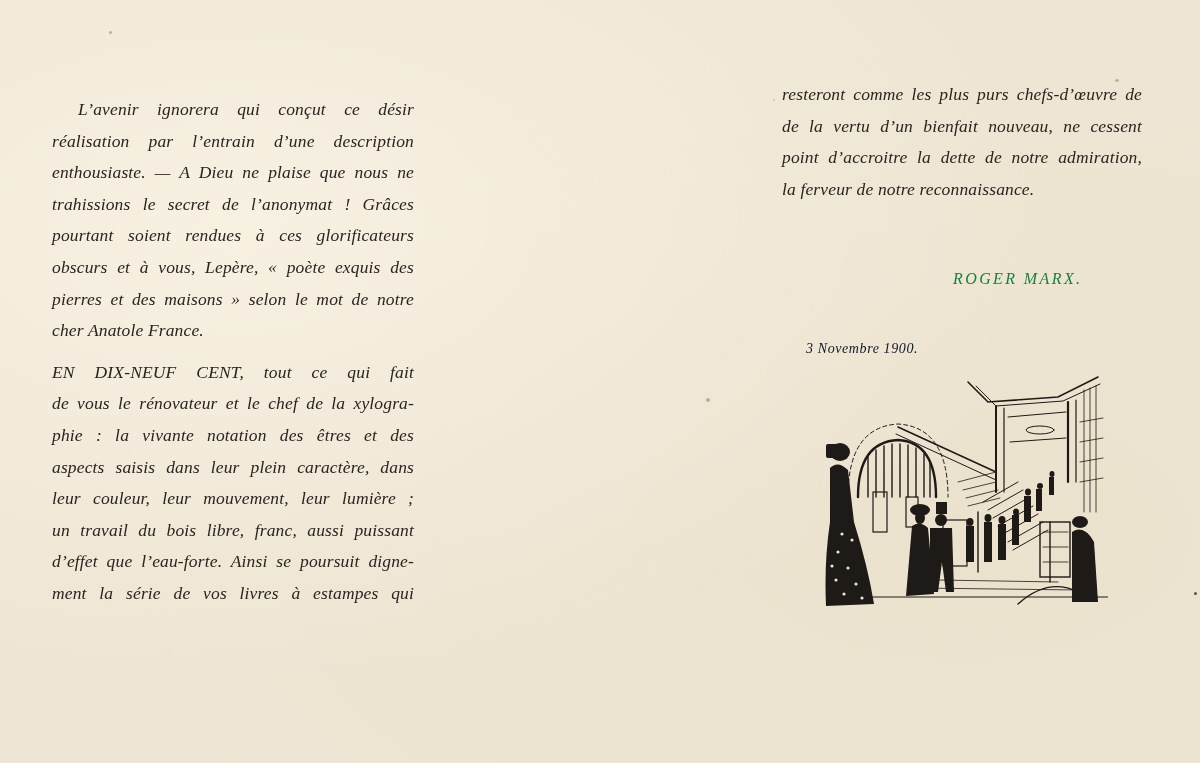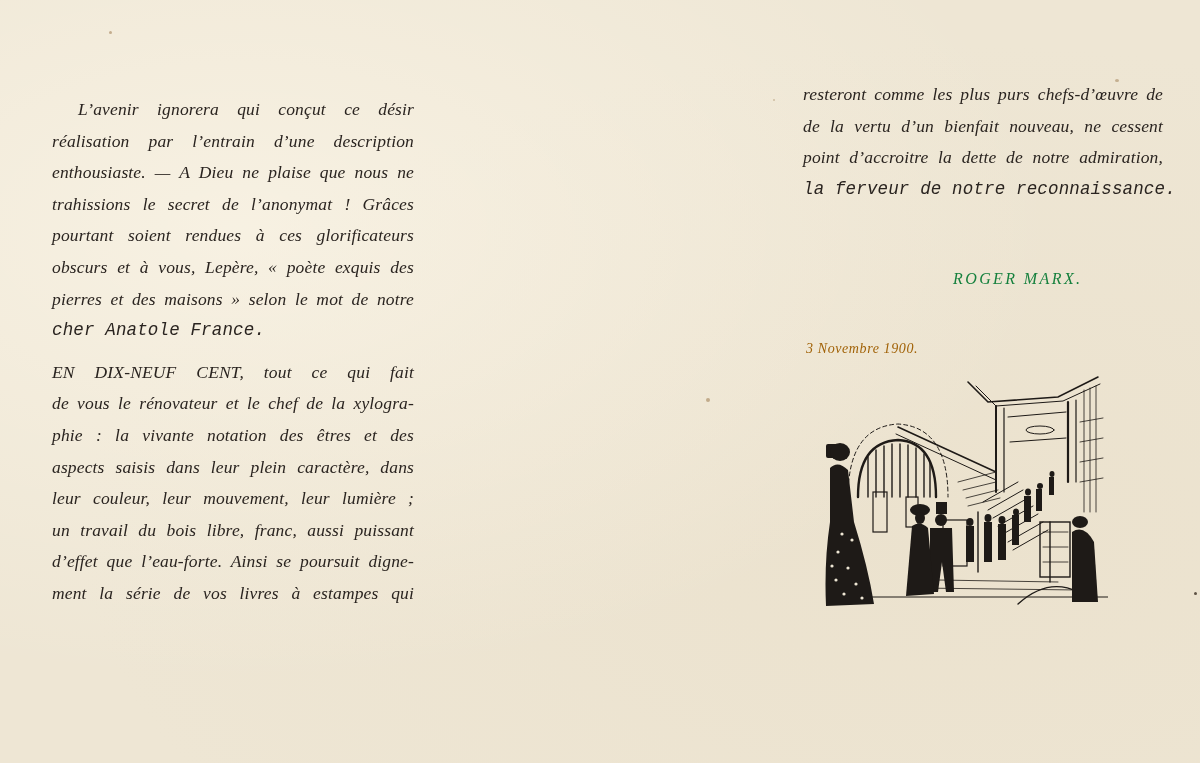--- a/index.html
+++ b/index.html
@@ -37,34 +37,32 @@
     }
     .col-left {
       left: 52px;
       top: 94px;
       width: 362px;
     }
     .col-right {
       left: 782px;
       top: 79px;
       width: 360px;
-      margin-left: 21px;
     }
     .line {
       display: block;
       height: 31.6px;
       line-height: 31.6px;
       text-align: justify;
       text-align-last: justify;
       white-space: nowrap;
       overflow: visible;
     }
     .line.last {
       text-align-last: left;
-      font-family: Liberation Mono, monospace;
     }
     .line.indent {
       padding-left: 26px;
     }
     .para-gap {
       height: 10px;
     }
     .signature {
       position: absolute;
       left: 953px;
@@ -74,21 +72,21 @@
       letter-spacing: 2.4px;
       color: #15803d;
     }
     .dateline {
       position: absolute;
       left: 806px;
       top: 341px;
       font-style: italic;
       font-size: 14px;
       letter-spacing: 0.6px;
-      color: #a16207;
+      color: #0f172a;
     }
     .illustration {
       position: absolute;
       left: 818px;
       top: 372px;
       width: 290px;
       height: 240px;
     }
   </style>
 </head>

